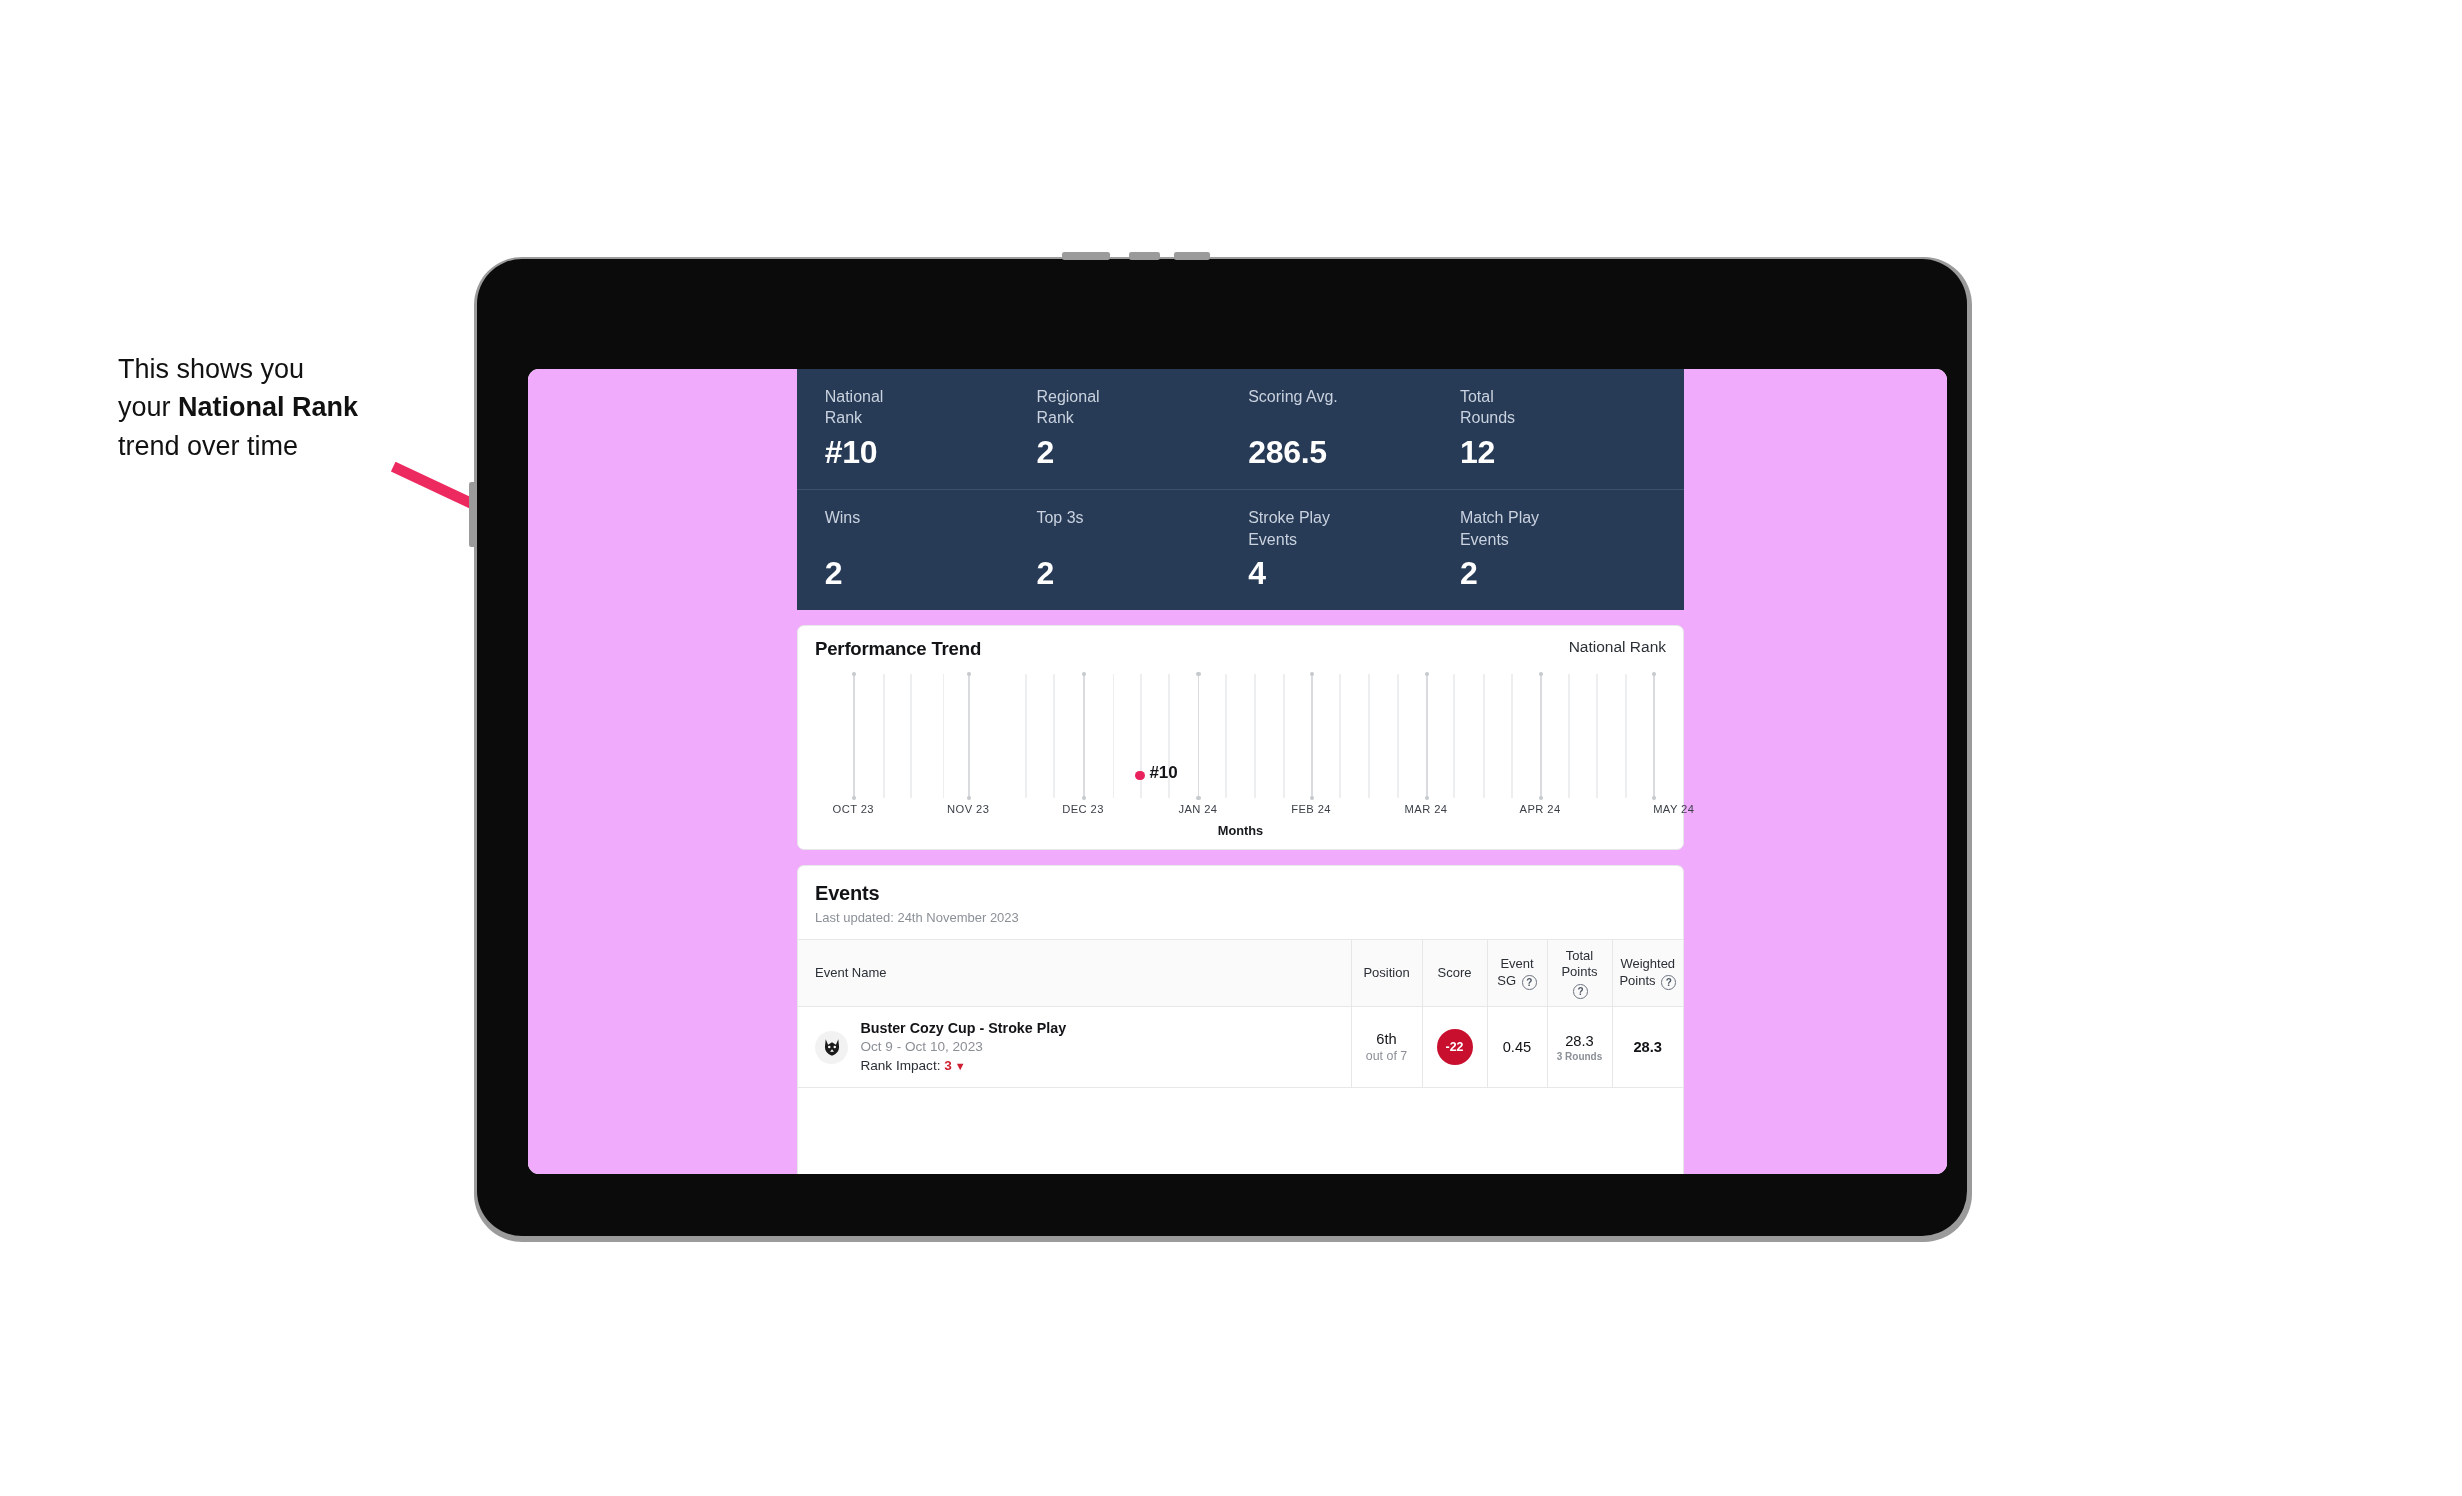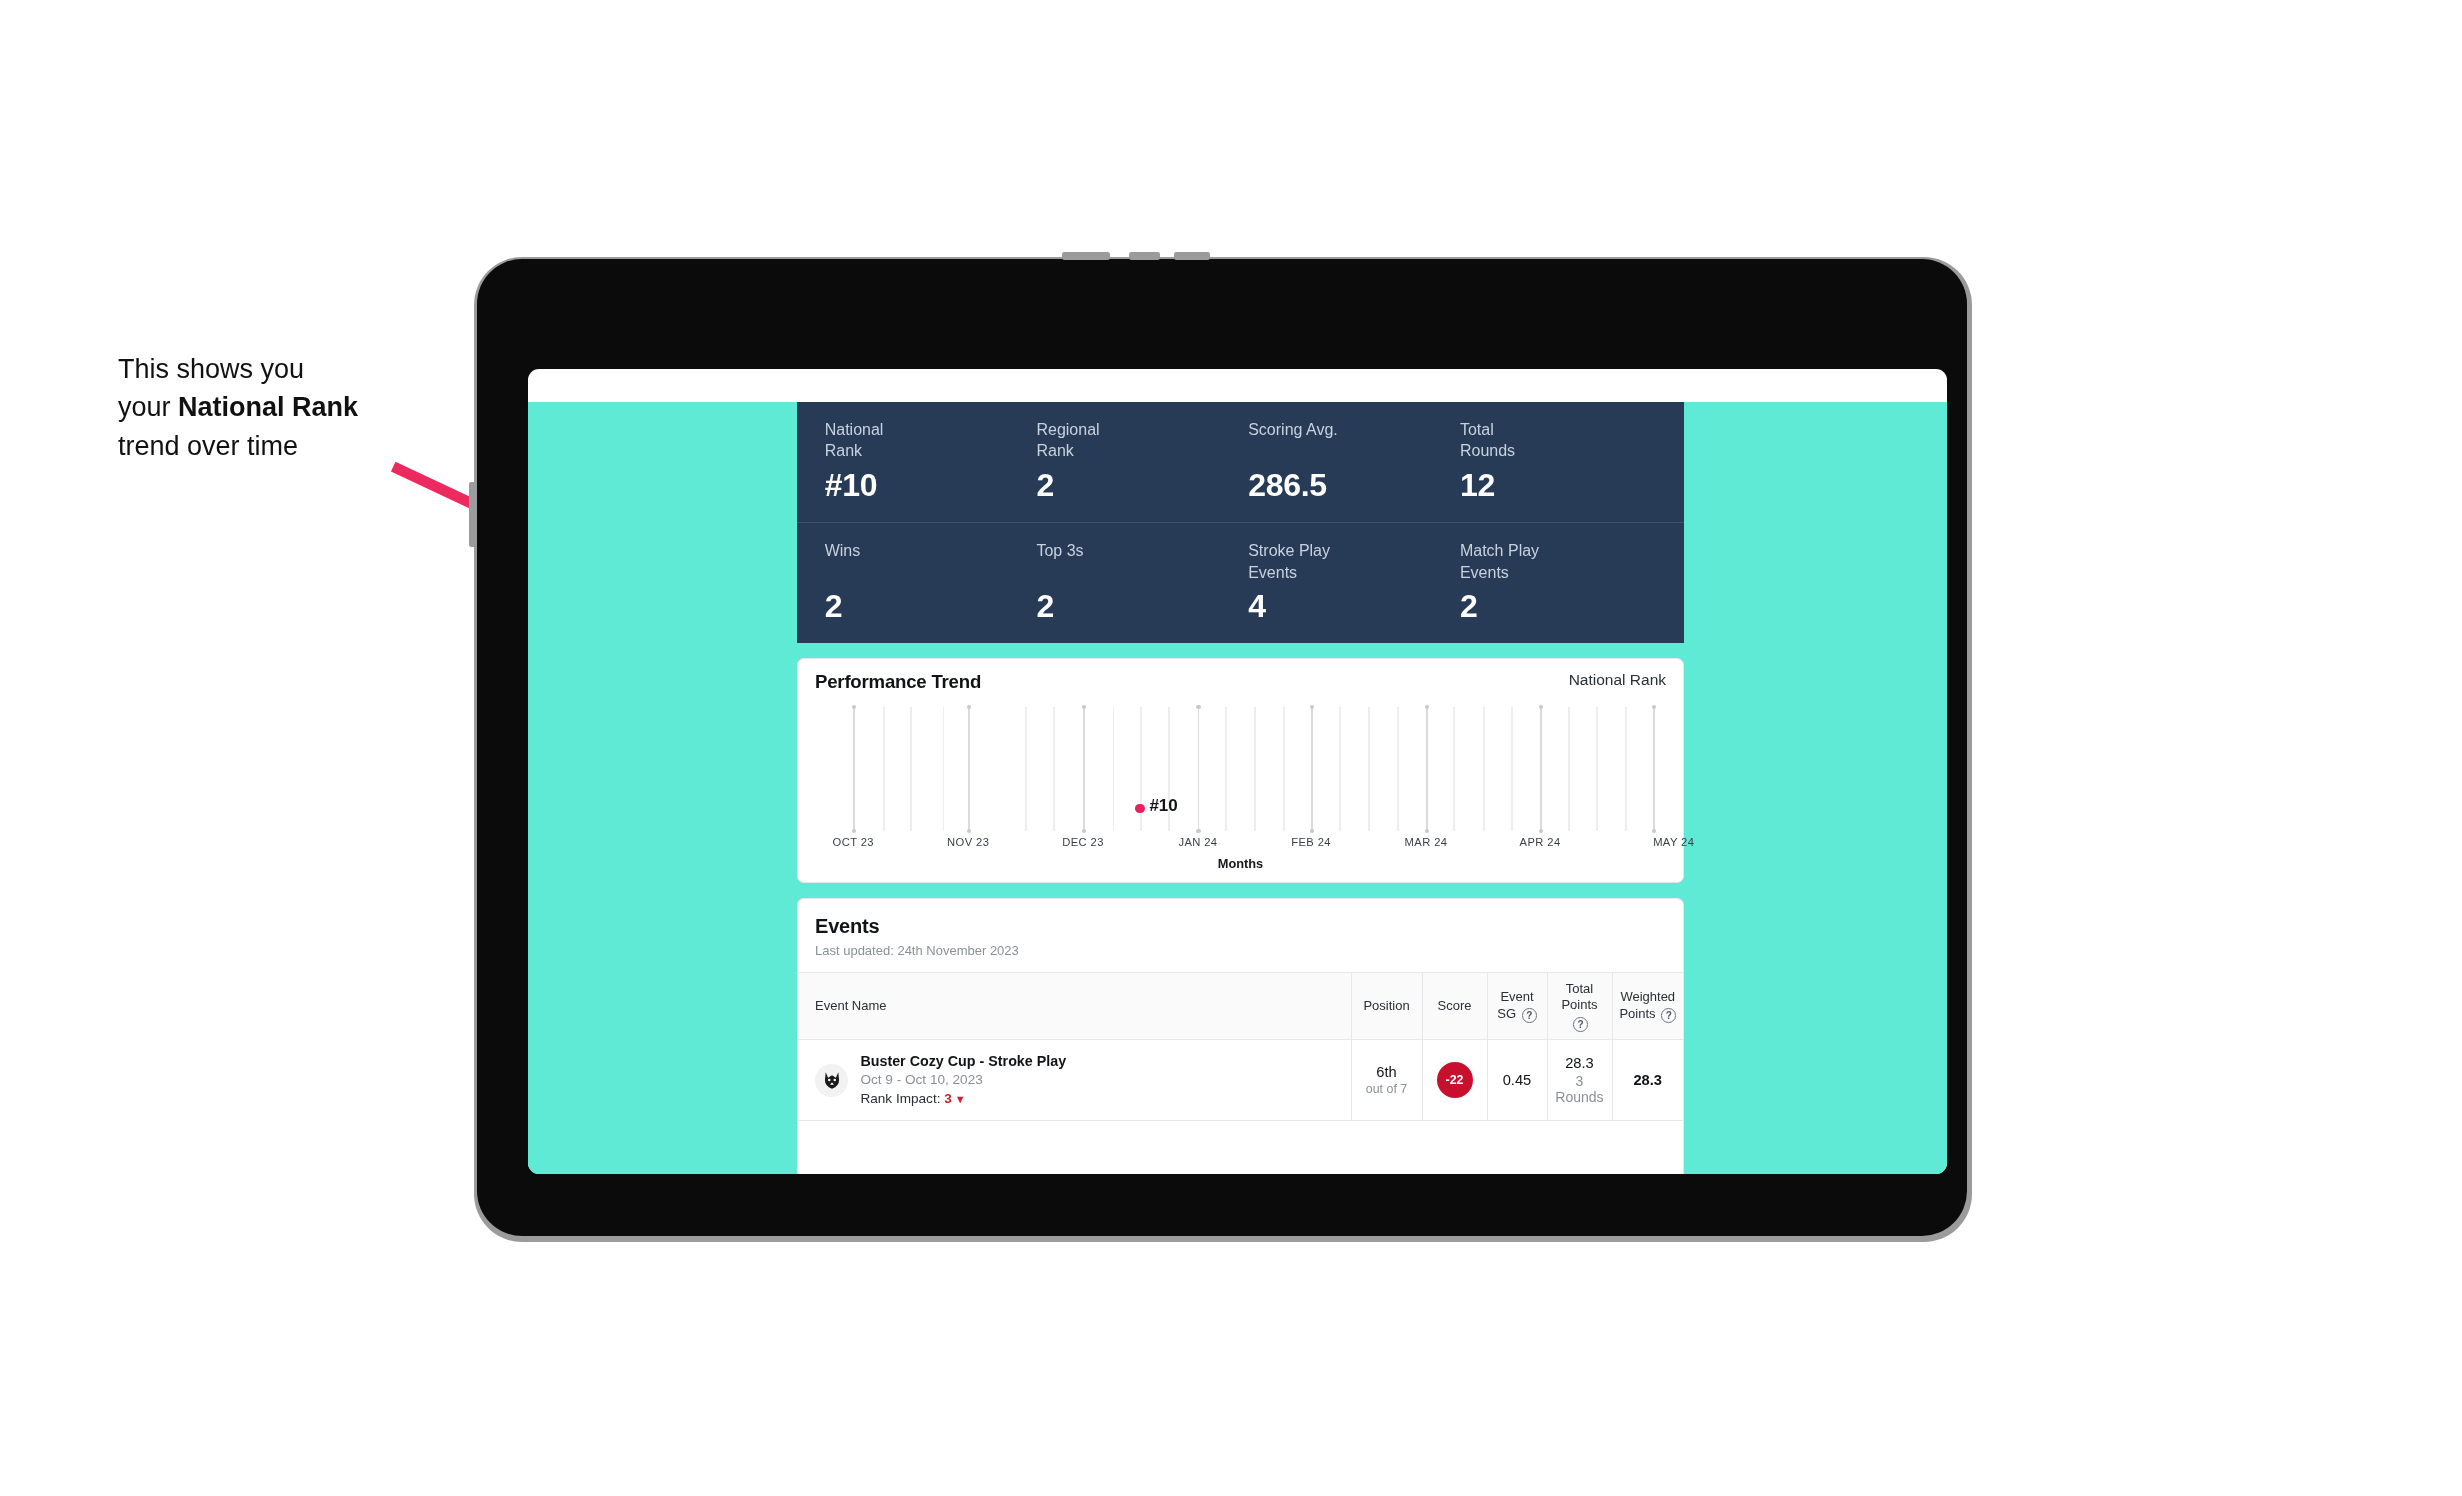--- a/index.html
+++ b/index.html
@@ -101,22 +101,21 @@
     top: 369px;
     width: 1419px;
     height: 805px;
     background: #ffffff;
     border-radius: 11px;
     overflow: hidden;
   }
   #app-viewport {
     position: absolute;
     inset: 0;
-    background: #5eead4;
-    margin-top: 33px;
+    background: #f0abfc;
   }
 
   
   #stats-panel {
     position: absolute;
     left: 269px;
     top: 0px;
     width: 887px;
     background: #273a56;
   }
@@ -354,21 +353,21 @@
     border-radius: 50%;
     background: #c8102e;
     color: #ffffff;
     font-size: 12.4px;
     font-weight: 700;
     line-height: 36px;
     text-align: center;
   }
   .cell-plain { font-size: 14.7px; color: #111316; }
   .cell-bold { font-size: 14.7px; color: #111316; font-weight: 700; }
-  .cell-sub { font-size: 14px; color: #8b9097; margin-top: 2.3px; }
+  .cell-sub { font-size: 10px; color: #8b9097; margin-top: 2.3px; font-weight: bold; }
 
   .col-position { width: 71px; }
   .col-score { width: 65px; }
   .col-event-sg { width: 60px; }
   .col-total-points { width: 65px; }
   .col-weighted-points { width: 71px; }
 </style>
 </head>
 <body>
 

